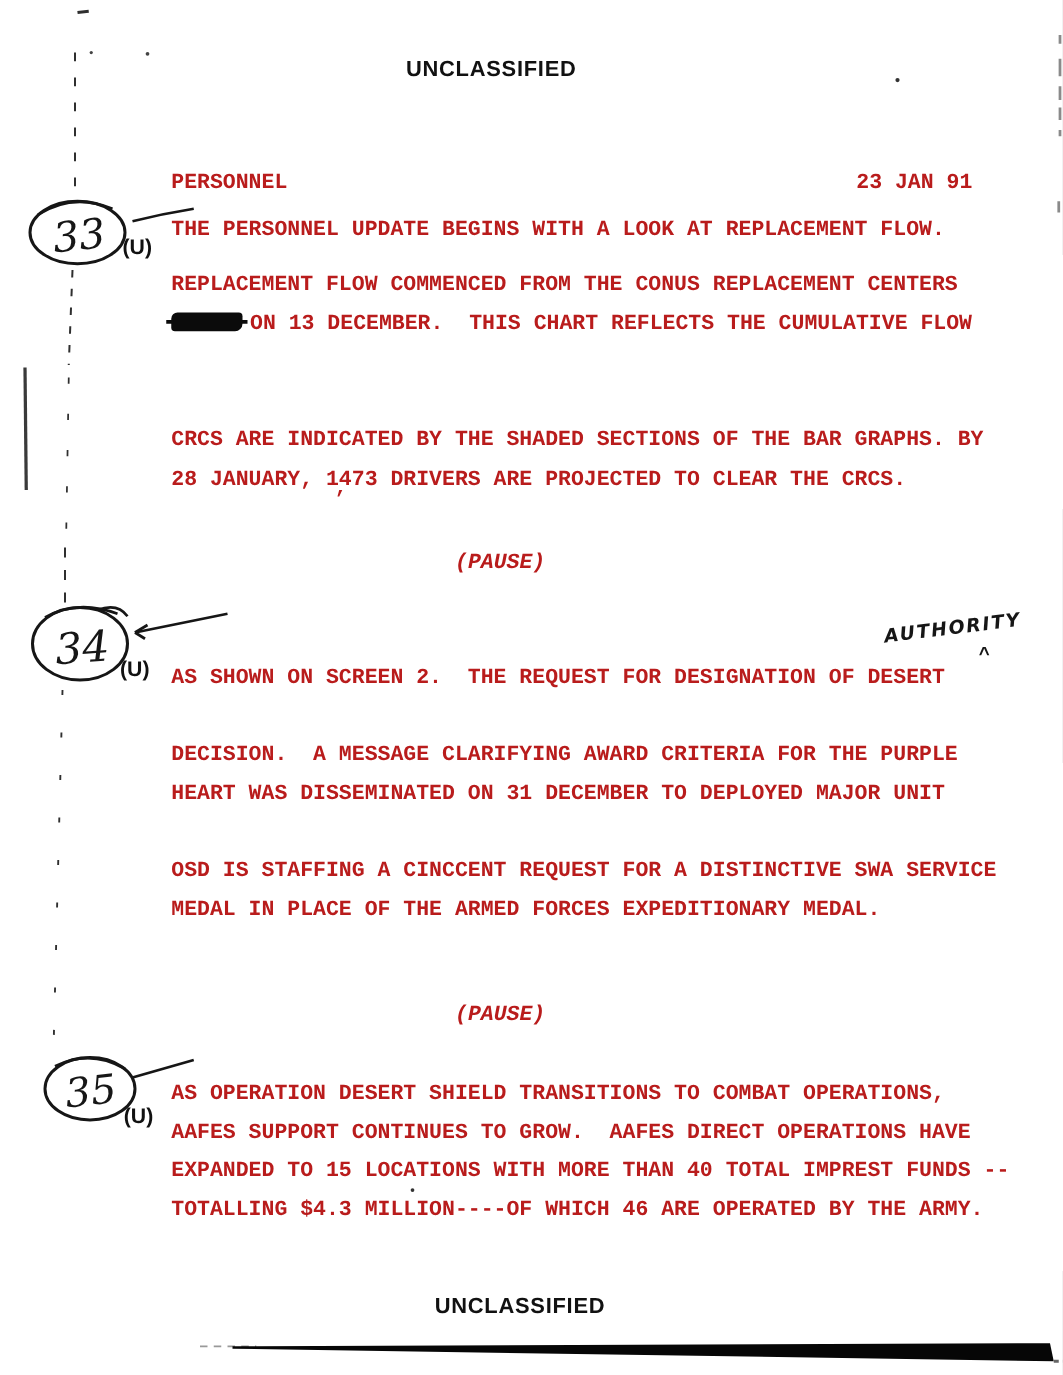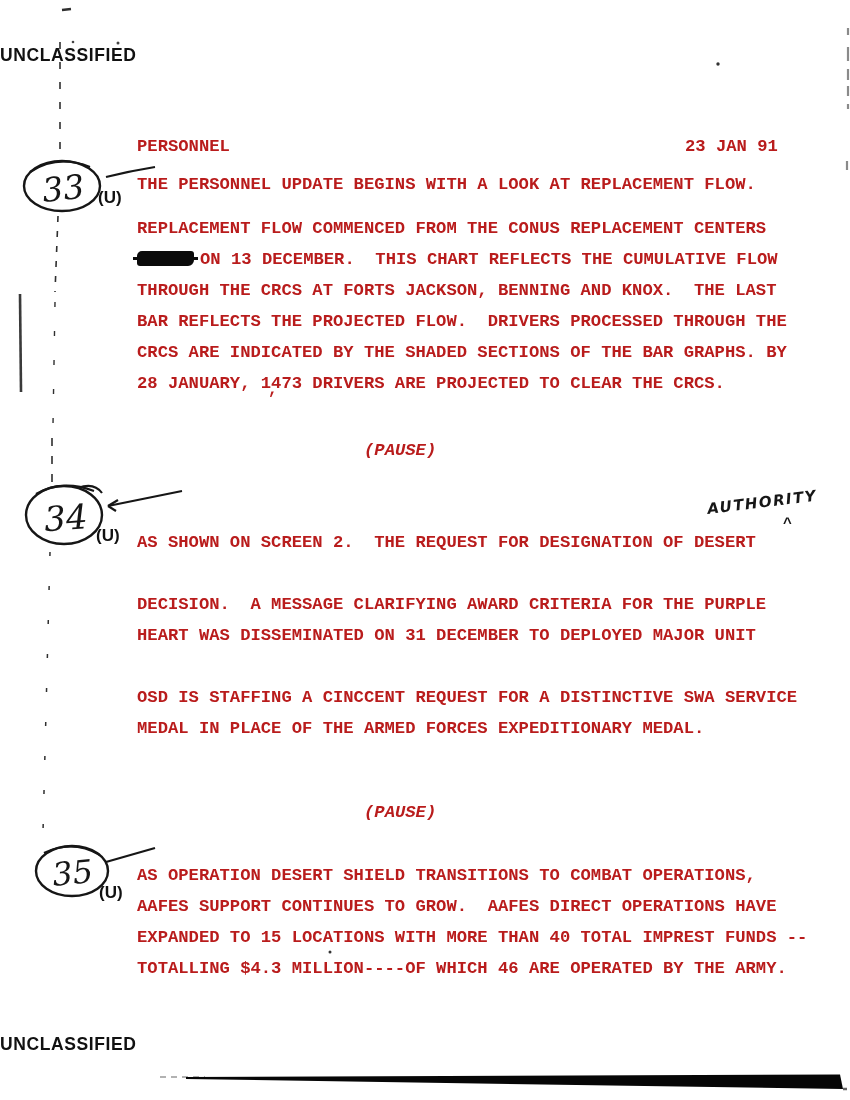--- a/index.html
+++ b/index.html
@@ -23,20 +23,21 @@
     white-space: pre;
     letter-spacing: 0px;
   }
   .clsf {
     position: absolute;
     font-family: "Liberation Sans", sans-serif;
     font-weight: 700;
     font-size: 17.5px;
     color: #111;
     letter-spacing: 0.6px;
+    text-align: center;
   }
   .clsf.top { top: 45px; left: 0; width: 786px; }
   .clsf.bottom { top: 1034px; left: 0; width: 832px; }
   .date { position: absolute; left: 685px; }
   .pause { left: 364px; font-style: italic; }
   
   .redact {
     display: inline-block;
     width: 57px;
     height: 15px;
@@ -80,22 +81,20 @@
 
   <div class="clsf top">UNCLASSIFIED</div>
   <div class="clsf bottom">UNCLASSIFIED</div>
 
   <div class="t" style="top:137px">PERSONNEL</div>
   <div class="t date" style="top:137px">23 JAN 91</div>
 
   <div class="t" style="top:175px">THE PERSONNEL UPDATE BEGINS WITH A LOOK AT REPLACEMENT FLOW.</div>
   <div class="t" style="top:219px">REPLACEMENT FLOW COMMENCED FROM THE CONUS REPLACEMENT CENTERS</div>
   <div class="t" style="top:250px"><span class="redact"></span><span>ON 13 DECEMBER.  THIS CHART REFLECTS THE CUMULATIVE FLOW</span></div>
-  <div class="t" style="top:281px">THROUGH THE CRCS AT FORTS JACKSON, BENNING AND KNOX.  THE LAST</div>
-  <div class="t" style="top:312px">BAR REFLECTS THE PROJECTED FLOW.  DRIVERS PROCESSED THROUGH THE</div>
   <div class="t" style="top:343px">CRCS ARE INDICATED BY THE SHADED SECTIONS OF THE BAR GRAPHS. BY</div>
   <div class="t" style="top:374px"><span>28 JANUARY, 1</span><span class="ins-comma">,</span><span>473 DRIVERS ARE PROJECTED TO CLEAR THE CRCS.</span></div>
 
   <div class="t pause" style="top:441px">(PAUSE)</div>
 
   <div class="t" style="top:533px">AS SHOWN ON SCREEN 2.  THE REQUEST FOR DESIGNATION OF DESERT</div>
   <div class="t" style="top:595px">DECISION.  A MESSAGE CLARIFYING AWARD CRITERIA FOR THE PURPLE</div>
   <div class="t" style="top:626px">HEART WAS DISSEMINATED ON 31 DECEMBER TO DEPLOYED MAJOR UNIT</div>
   <div class="t" style="top:688px">OSD IS STAFFING A CINCCENT REQUEST FOR A DISTINCTIVE SWA SERVICE</div>
   <div class="t" style="top:719px">MEDAL IN PLACE OF THE ARMED FORCES EXPEDITIONARY MEDAL.</div>

